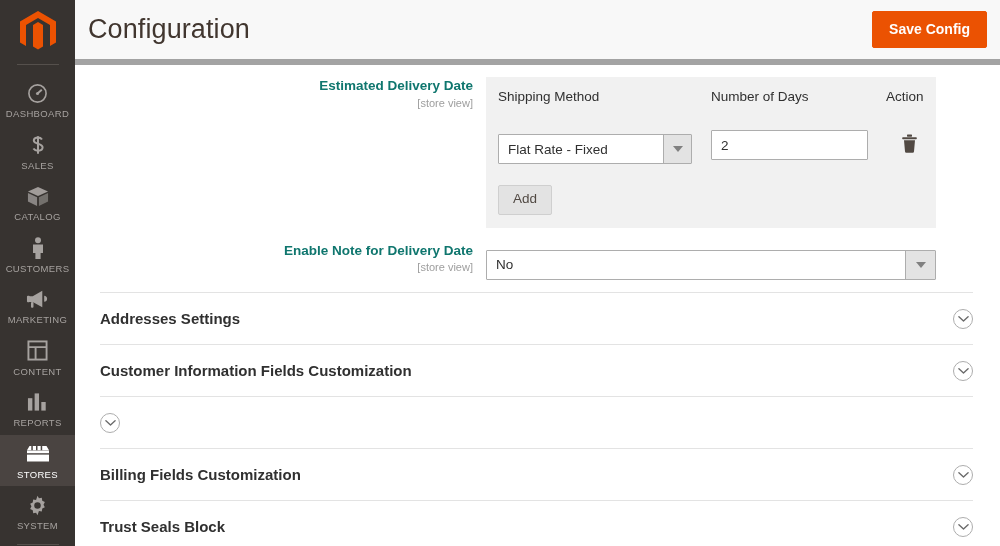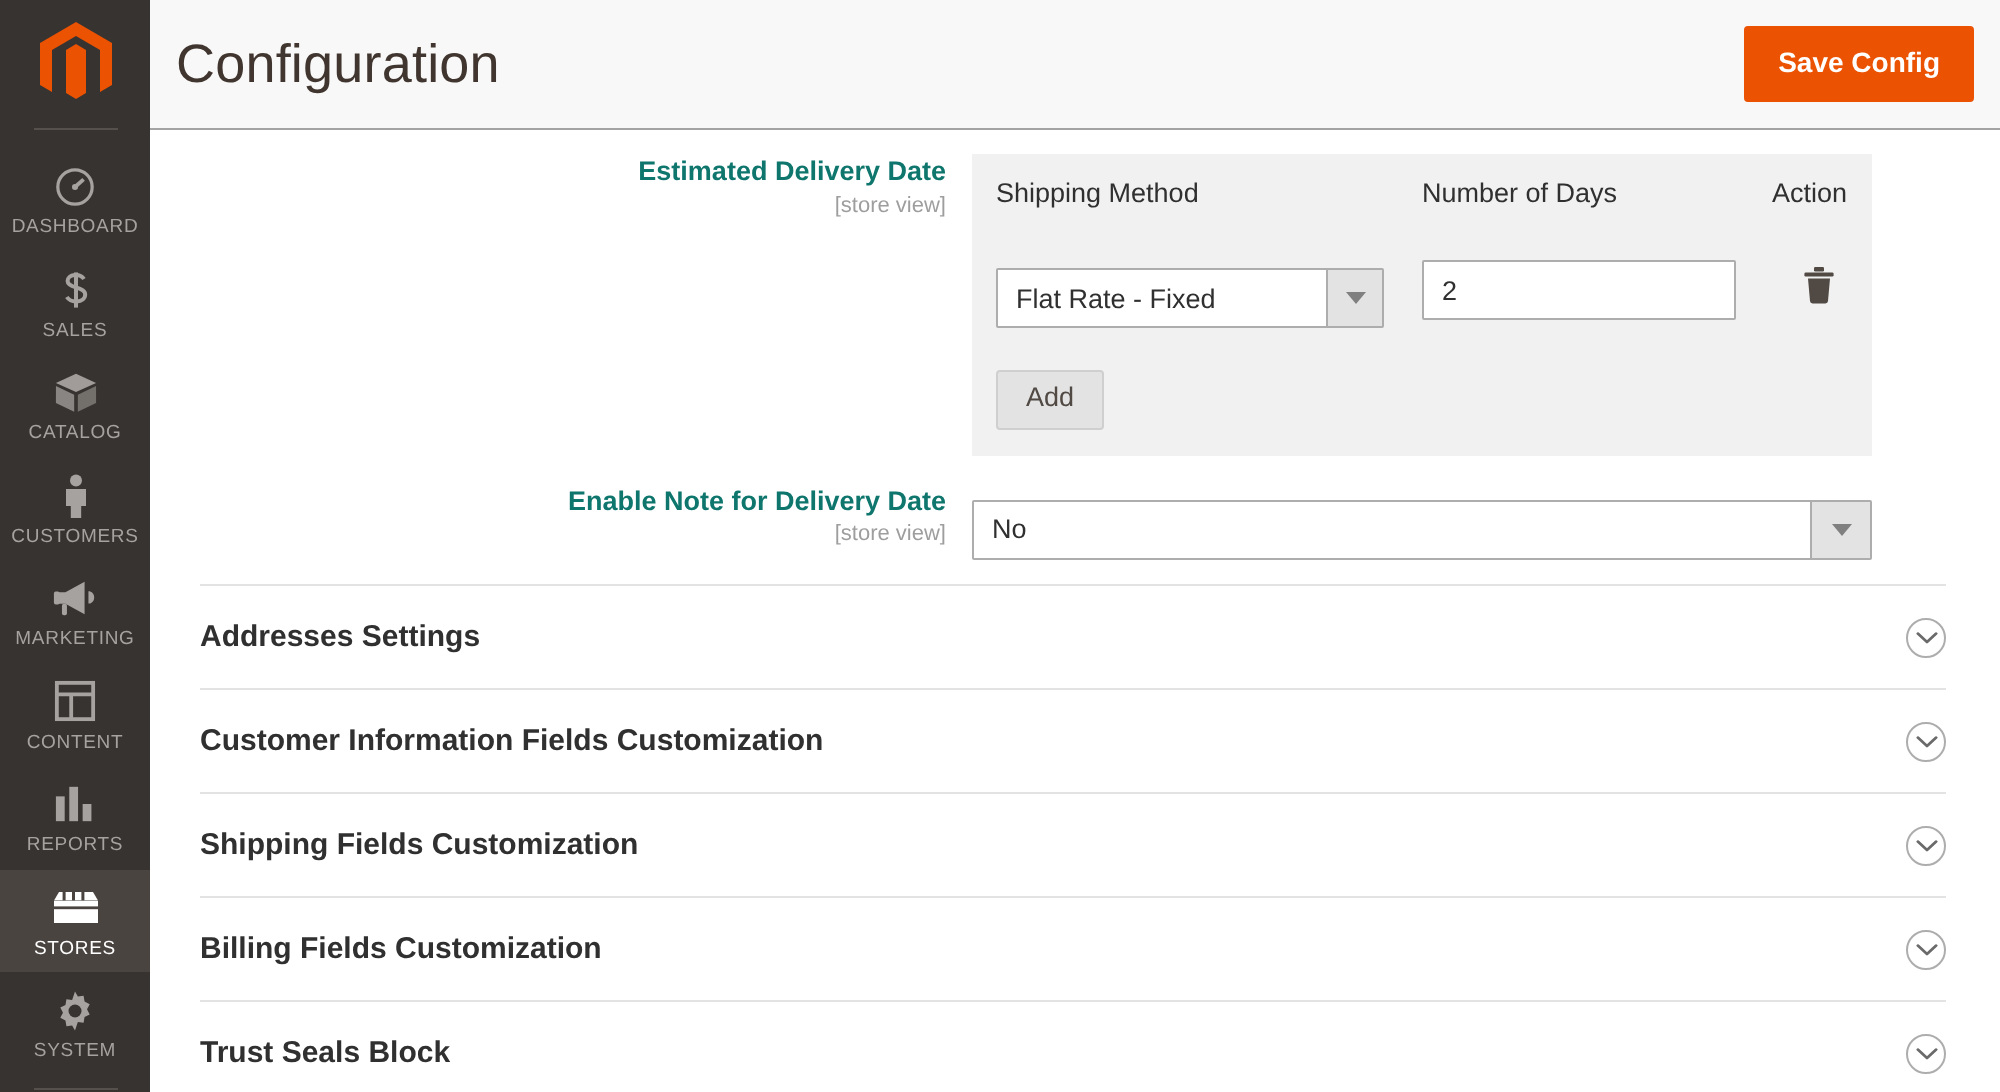--- a/index.html
+++ b/index.html
@@ -62,21 +62,21 @@
   .main {
     flex: 1 1 auto;
     height: 546px;
     background: #ffffff;
     position: relative;
     overflow: hidden;
   }
   .page-header {
     height: 65px;
     background: #f8f8f8;
-    border-bottom: 1px solid #a3a3a3;
+    border-bottom: 6px solid #a3a3a3;
     display: flex; align-items: center;
     padding: 0 13px 0 13px;
   }
   .page-title {
     font-size: 27px;
     font-weight: 400;
     color: #41362f;
     letter-spacing: 0.1px;
     line-height: 1;
   }
@@ -463,21 +463,20 @@
         <div class="section-head">
           <span class="sec-title">Customer Information Fields Customization</span>
           <span class="collapse-icon">
             <svg width="11" height="8" viewBox="0 0 12 8" fill="none" stroke="currentColor" stroke-width="1.5" stroke-linecap="round" stroke-linejoin="round">
                 <path d="M1 1.6 L6 6.2 L11 1.6"></path>
               </svg>
           </span>
         </div>
 
         <div class="section-head">
-          <span class="sec-title">Shipping Fields Customization</span>
           <span class="collapse-icon">
             <svg width="11" height="8" viewBox="0 0 12 8" fill="none" stroke="currentColor" stroke-width="1.5" stroke-linecap="round" stroke-linejoin="round">
                 <path d="M1 1.6 L6 6.2 L11 1.6"></path>
               </svg>
           </span>
         </div>
 
         <div class="section-head">
           <span class="sec-title">Billing Fields Customization</span>
           <span class="collapse-icon">

